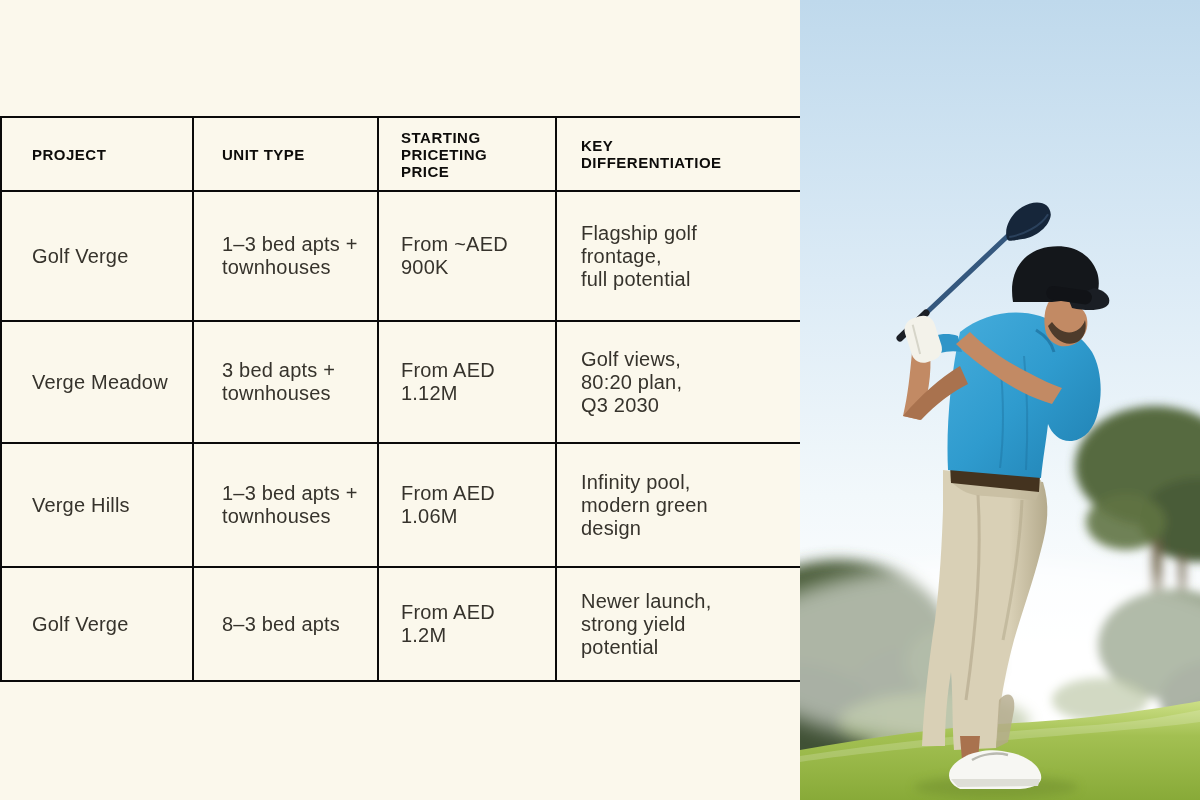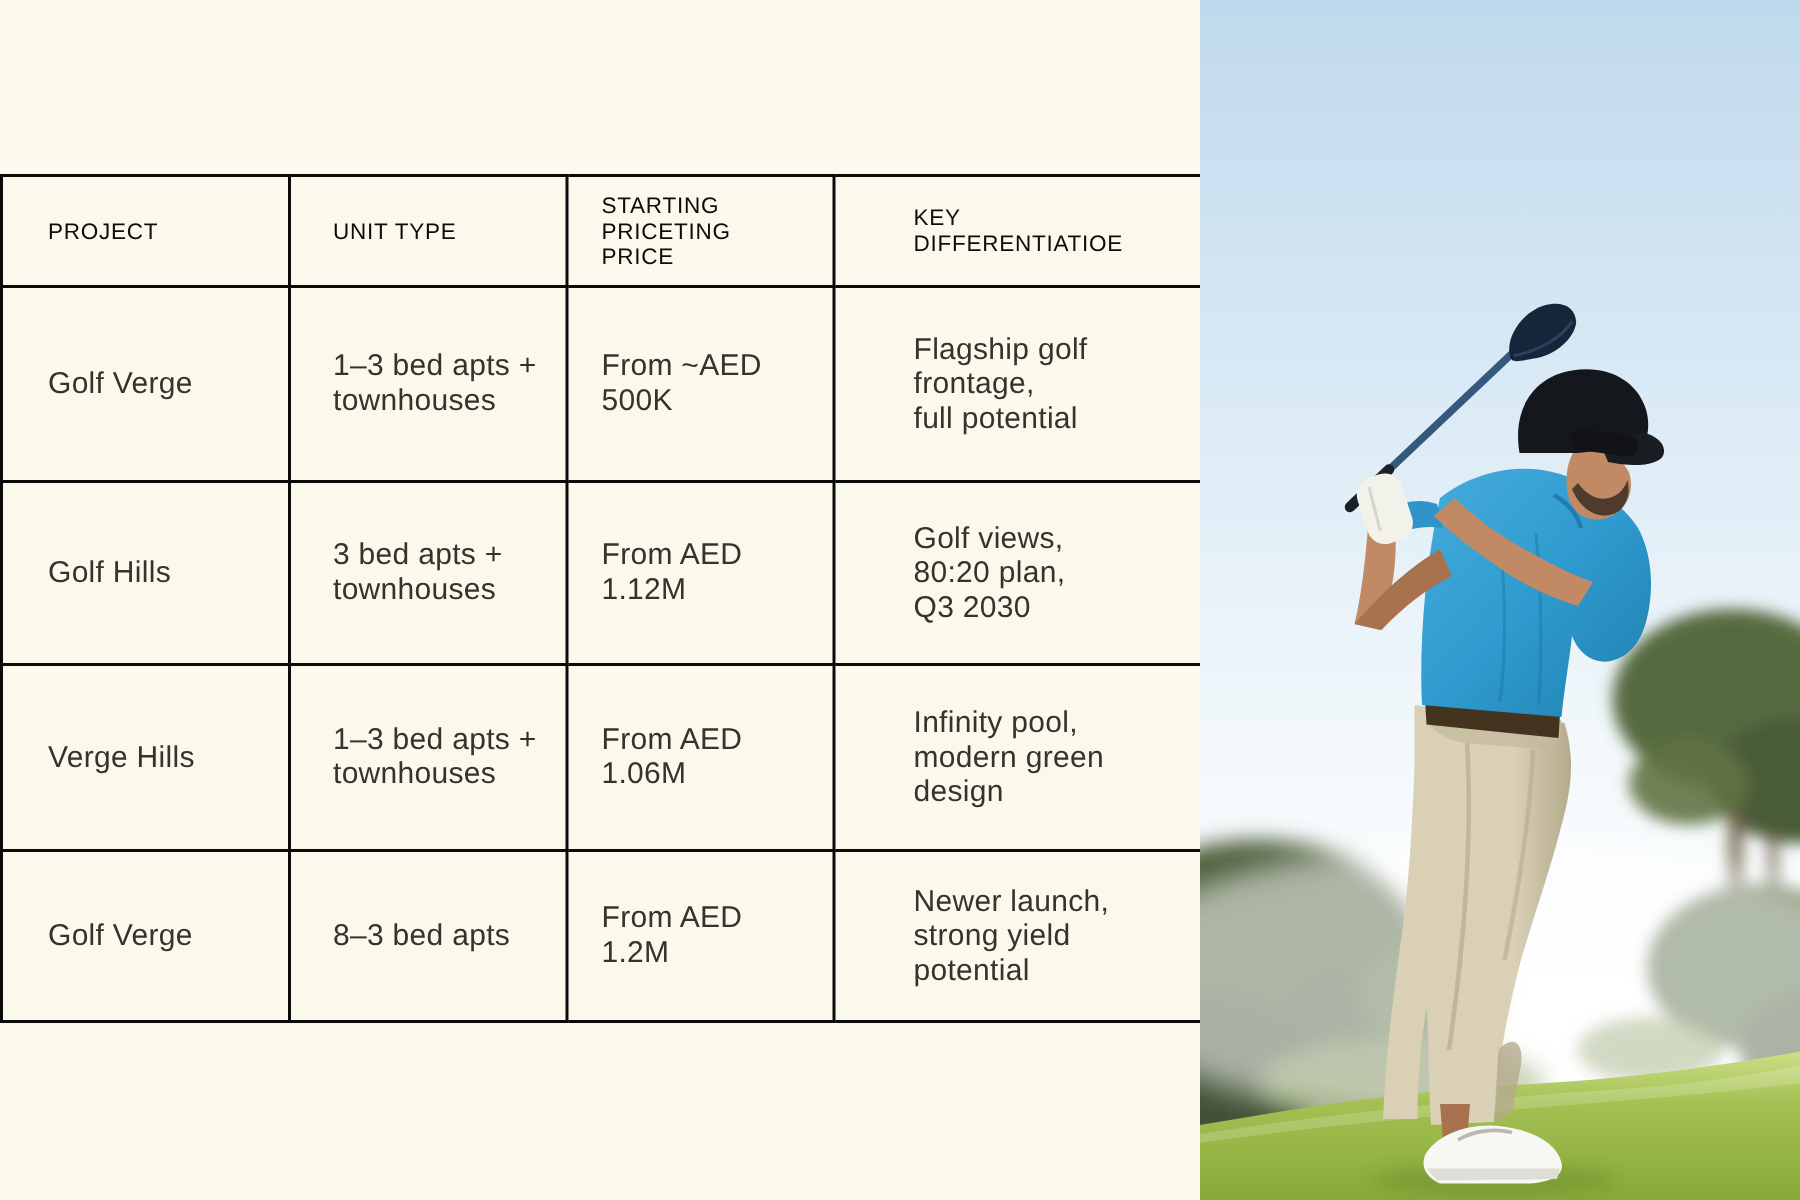--- a/index.html
+++ b/index.html
@@ -5,30 +5,30 @@
   html,body{margin:0;padding:0;}
   body{width:1200px;height:800px;overflow:hidden;font-family:"Liberation Sans",sans-serif;}
   .canvas{position:relative;width:1200px;height:800px;background:#FBF8EC;}
   .table-panel{position:absolute;left:0;top:0;width:800px;height:800px;background:#FBF8EC;}
   table.projects{position:absolute;left:0;top:116px;width:804px;border-collapse:collapse;table-layout:fixed;}
   table.projects th,table.projects td{
     border:2px solid #0A0A0A;vertical-align:middle;text-align:left;
     white-space:pre-line;overflow:hidden;
   }
   table.projects th{
-    font-size:15px;line-height:17px;font-weight:normal;letter-spacing:.5px;
+    font-size:15px;line-height:17px;font-weight:bold;letter-spacing:.5px;
     color:#0D0C0A;
   }
   table.projects td{
     font-size:20px;line-height:23px;font-weight:400;color:#36332C;letter-spacing:.2px;
   }
   .c0{padding-left:30px;}
   .c1{padding-left:28px;}
   .c2{padding-left:22px;}
-  .c3{padding-left:52px;}
+  .c3{padding-left:24px;}
   tr.hdr{height:74px;}
   tr.r0{height:130px;}
   tr.r1{height:122px;}
   tr.r2{height:124px;}
   tr.r3{height:114px;}
   .photo{position:absolute;left:800px;top:0;width:400px;height:800px;display:block;}
 </style>
 </head>
 <body>
 
@@ -52,27 +52,27 @@
           <th class="c3">KEY
 DIFFERENTIATIOE</th>
         </tr>
       </thead>
       <tbody>
         <tr class="r0">
           <td class="c0">Golf Verge</td>
           <td class="c1">1–3 bed apts +
 townhouses</td>
           <td class="c2">From ~AED
-500K</td>
+900K</td>
           <td class="c3">Flagship golf
 frontage,
 full potential</td>
         </tr>
         <tr class="r1">
-          <td class="c0">Golf Hills</td>
+          <td class="c0">Verge Meadow</td>
           <td class="c1">3 bed apts +
 townhouses</td>
           <td class="c2">From AED
 1.12M</td>
           <td class="c3">Golf views,
 80:20 plan,
 Q3 2030</td>
         </tr>
         <tr class="r2">
           <td class="c0">Verge Hills</td>

